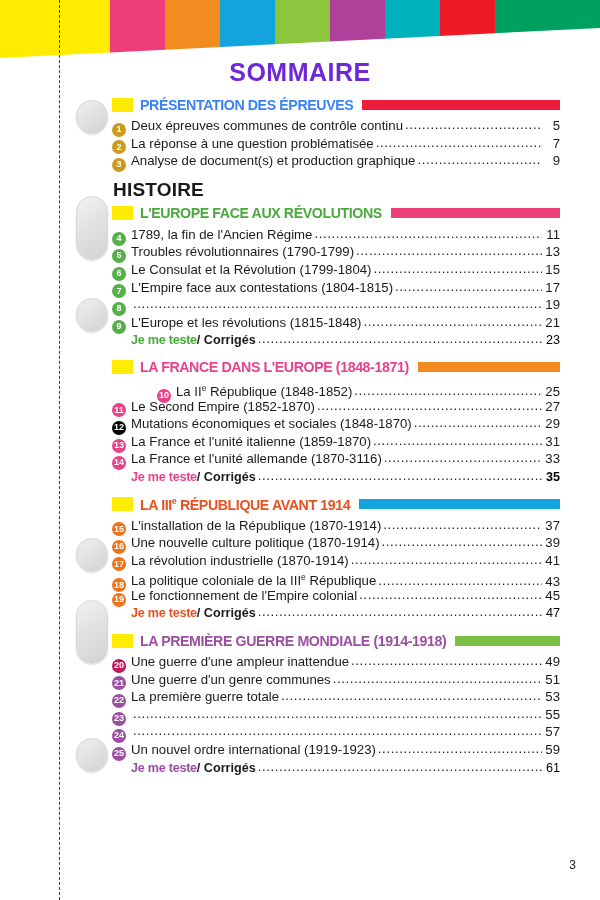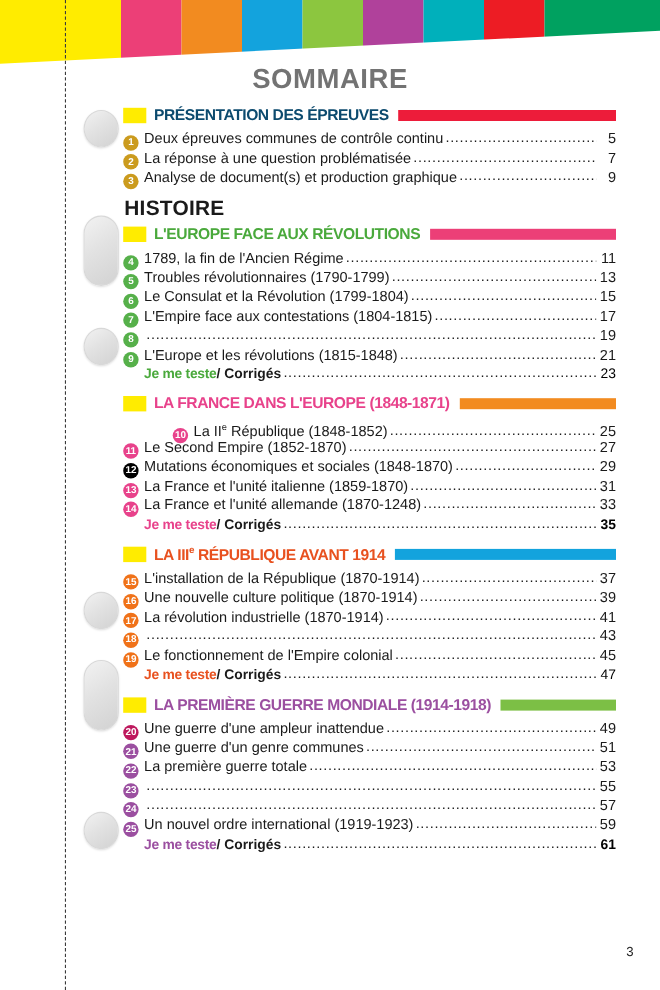--- a/index.html
+++ b/index.html
@@ -129,27 +129,27 @@
 
   <div id="tabs-host">
       <div class="tab" style="left: 76px; width: 32px; top: 100px; height: 34px; border-radius: 50%;"></div>
       <div class="tab" style="left: 76px; width: 32px; top: 196px; height: 64px; border-radius: 16px;"></div>
       <div class="tab" style="left: 76px; width: 32px; top: 298px; height: 34px; border-radius: 50%;"></div>
       <div class="tab" style="left: 76px; width: 32px; top: 538px; height: 34px; border-radius: 50%;"></div>
       <div class="tab" style="left: 76px; width: 32px; top: 600px; height: 64px; border-radius: 16px;"></div>
       <div class="tab" style="left: 76px; width: 32px; top: 738px; height: 34px; border-radius: 50%;"></div>
     </div>
 
-  <div class="sommaire" style="color: #737373;">SOMMAIRE</div>
+  <div class="sommaire" style="color: #6d28d9;">SOMMAIRE</div>
 
   <div class="content" id="content-host">
       <div class="sec-block">
         <div class="sec-head">
           <div class="chip" style="background: rgb(255, 236, 0);"></div>
-          <span class="sec-title" style="color: #0c4a6e;">PRÉSENTATION DES ÉPREUVES</span>
+          <span class="sec-title" style="color: #3b82f6;">PRÉSENTATION DES ÉPREUVES</span>
           <div class="sec-bar" style="background: rgb(237, 28, 58);"></div>
         </div>
         <div class="entry">
           <span class="num" style="background: rgb(203, 155, 30);">1</span>
           <span class="etxt">Deux épreuves communes de contrôle continu</span>
           <span class="dots">........................................................................................................................</span>
           <span class="pg">5</span>
         </div>
         <div class="entry">
           <span class="num" style="background: rgb(203, 155, 30);">2</span>
@@ -238,21 +238,21 @@
           <span class="pg">29</span>
         </div>
         <div class="entry">
           <span class="num" style="background: rgb(232, 66, 139);">13</span>
           <span class="etxt">La France et l'unité italienne (1859-1870)</span>
           <span class="dots">........................................................................................................................</span>
           <span class="pg">31</span>
         </div>
         <div class="entry">
           <span class="num" style="background: rgb(232, 66, 139);">14</span>
-          <span class="etxt">La France et l'unité allemande (1870-1248)</span>
+          <span class="etxt">La France et l'unité allemande (1870-3116)</span>
           <span class="dots">........................................................................................................................</span>
           <span class="pg">33</span>
         </div>
         <div class="test">
           <span class="jmt" style="color: rgb(232, 66, 139);">Je me teste</span>
           <span class="cor"> / Corrigés</span>
           <span class="dots" style="font-weight: normal;">........................................................................................................................</span>
           <span class="pg" style="font-weight: bold;">35</span>
         </div>
       </div>
@@ -275,20 +275,21 @@
           <span class="pg">39</span>
         </div>
         <div class="entry">
           <span class="num" style="background: rgb(240, 114, 25);">17</span>
           <span class="etxt">La révolution industrielle (1870-1914)</span>
           <span class="dots">........................................................................................................................</span>
           <span class="pg">41</span>
         </div>
         <div class="entry">
           <span class="num" style="background: rgb(240, 114, 25);">18</span>
+          <span class="etxt">La politique coloniale de la III<sup>e</sup> République</span>
           <span class="dots">........................................................................................................................</span>
           <span class="pg">43</span>
         </div>
         <div class="entry">
           <span class="num" style="background: rgb(240, 114, 25);">19</span>
           <span class="etxt">Le fonctionnement de l'Empire colonial</span>
           <span class="dots">........................................................................................................................</span>
           <span class="pg">45</span>
         </div>
         <div class="test">
@@ -335,19 +336,19 @@
         <div class="entry">
           <span class="num" style="background: rgb(155, 79, 160);">25</span>
           <span class="etxt">Un nouvel ordre international (1919-1923)</span>
           <span class="dots">........................................................................................................................</span>
           <span class="pg">59</span>
         </div>
         <div class="test">
           <span class="jmt" style="color: rgb(155, 79, 160);">Je me teste</span>
           <span class="cor"> / Corrigés</span>
           <span class="dots" style="font-weight: normal;">........................................................................................................................</span>
-          <span class="pg" style="font-weight: bold;">61</span>
+          <span class="pg" style="font-weight: normal;">61</span>
         </div>
       </div>
     </div>
 
   <div class="pagenum">3</div>
 </div>
 
 </body></html>

